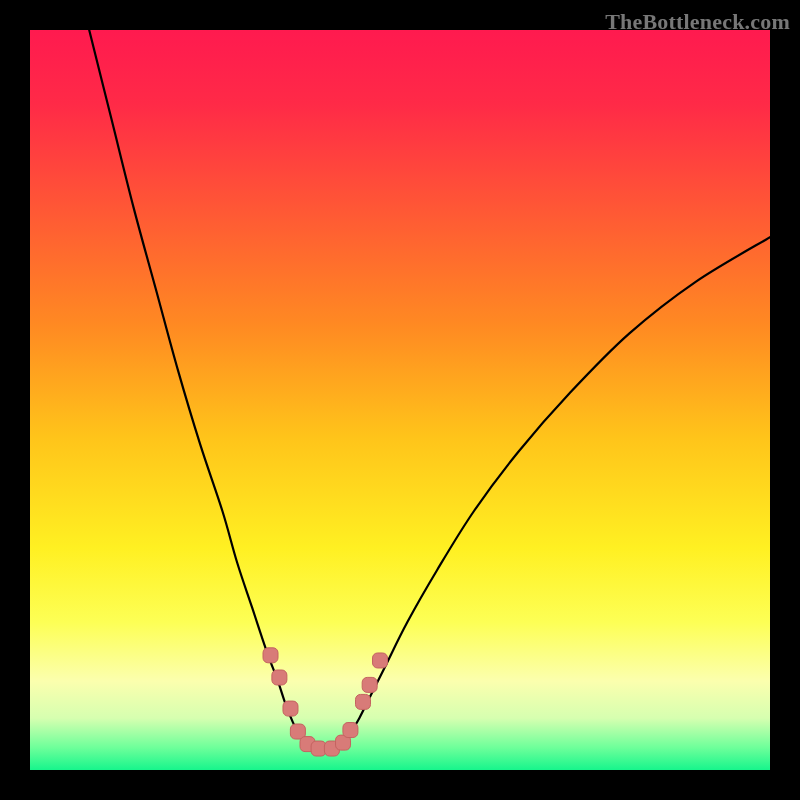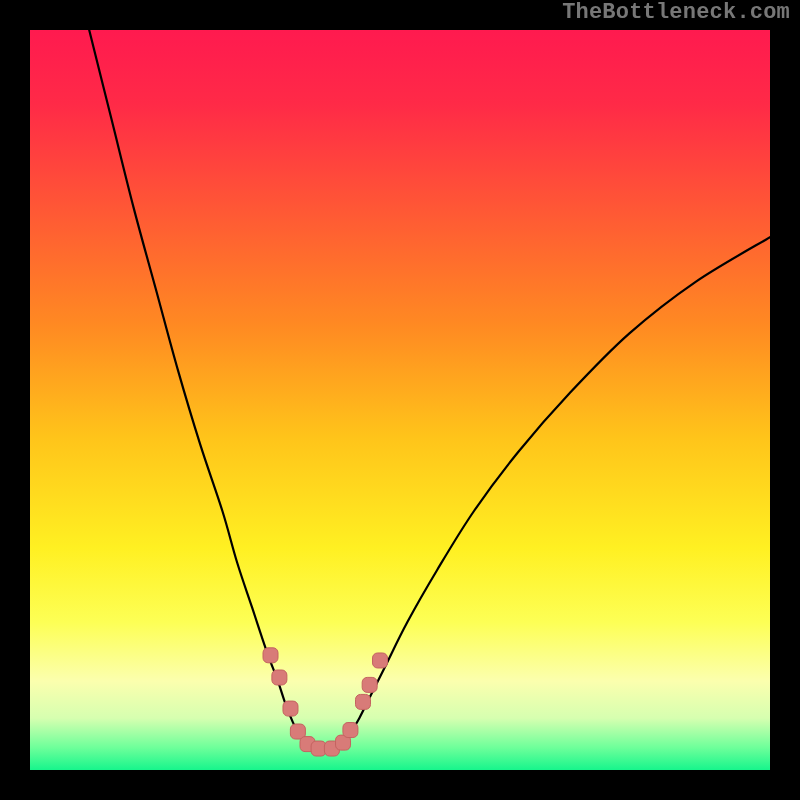--- a/index.html
+++ b/index.html
@@ -31,23 +31,23 @@
     inset: 0;
   }
   .curve-svg {
     position: absolute;
     inset: 0;
     width: 740px;
     height: 740px;
   }
   .watermark {
     position: absolute;
-    top: 0;
+    top: 9px;
     right: 10px;
-    font-family: Liberation Mono, monospace;
+    font-family: Liberation Serif, serif;
     font-size: 22px;
     font-weight: 600;
     color: #777;
     letter-spacing: 0.2px;
     user-select: none;
   }
 </style>
 </head>
 <body>
 

